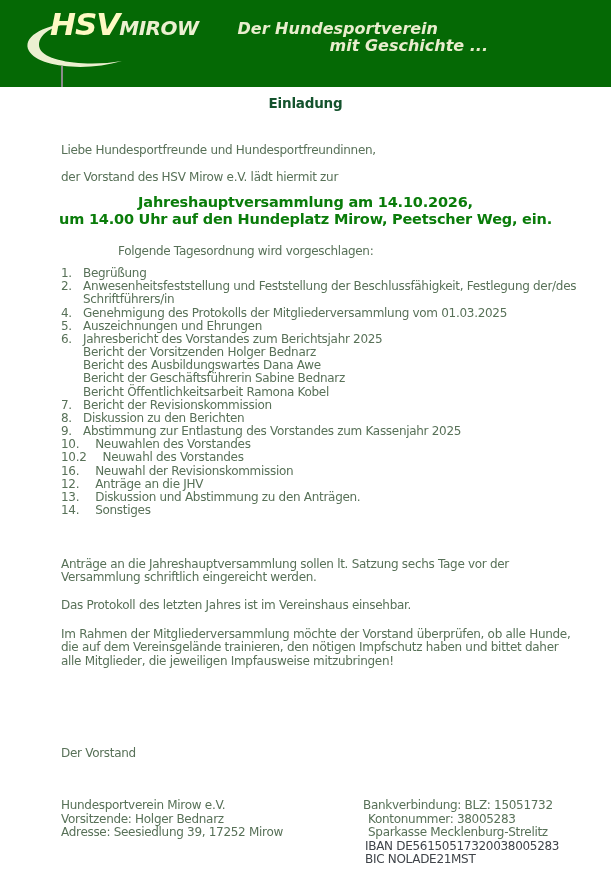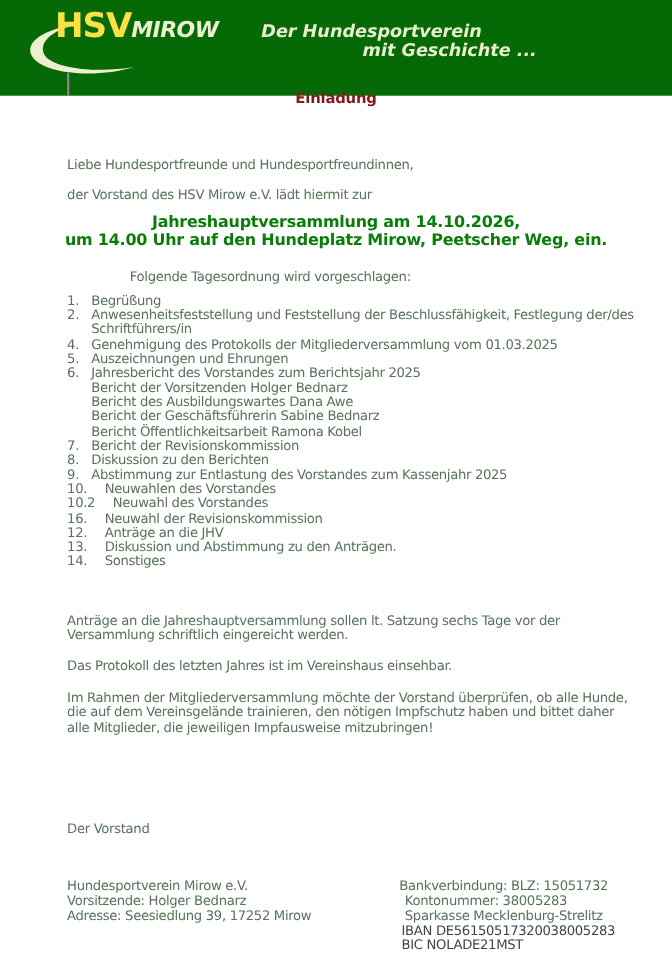--- a/index.html
+++ b/index.html
@@ -9,41 +9,41 @@
     font-family:"DejaVu Sans", "Liberation Sans", sans-serif;
     font-size:12px; line-height:13.3px; letter-spacing:-0.3px;
     color:#587158;
   }
   
   .banner { position:absolute; left:0; top:0; width:611px; height:87px; background:#056905; }
   .logo { position:absolute; left:14px; top:4px; width:180px; height:80px; }
   .logo svg { position:absolute; left:0; top:0; }
   .logo-text { position:absolute; left:36px; top:14px; white-space:nowrap; }
   .logo-hsv {
-    font-size:31px; font-weight:bold; color:#fde047;
+    font-size:31px; font-weight:bold; font-style:italic; color:#fef9c3;
     letter-spacing:-1px; vertical-align:baseline;
   }
   .logo-mirow {
     font-size:20px; font-weight:bold; font-style:italic; color:#ecf0d0;
     letter-spacing:-0.5px; vertical-align:baseline;
   }
   .tagline1, .tagline2 {
     position:absolute; white-space:nowrap; color:#e9edcd;
     font-weight:bold; font-style:italic; font-size:16px; line-height:16px;
     letter-spacing:0;
   }
   .tagline1 { top:21px; right:173px; }
   .tagline2 { top:38px; right:123px; }
   .cursor { position:absolute; left:61px; top:66px; width:2px; height:21px; background:#8a8a8a; }
 
   
   .abs { position:absolute; }
   .center { left:0; width:611px; text-align:center; }
   .doc-title {
-    top:84px; font-size:13.5px; font-weight:bold; color:#7f1d1d; letter-spacing:-0.2px;
+    top:97px; font-size:13.5px; font-weight:bold; color:#14532d; letter-spacing:-0.2px;
   }
   .salutation { top:144px; left:61px; }
   .lead-in    { top:171px; left:61px; }
   .event-heading {
     top:194px; font-size:14.5px; font-weight:bold; color:#0a7c0a;
     line-height:16.6px; letter-spacing:-0.2px;
   }
   .agenda-intro { top:245px; left:78px;margin-left:40px; }
   .agenda { top:267px; left:61px; width:540px; }
   .ag { line-height:13.17px; white-space:nowrap; }

